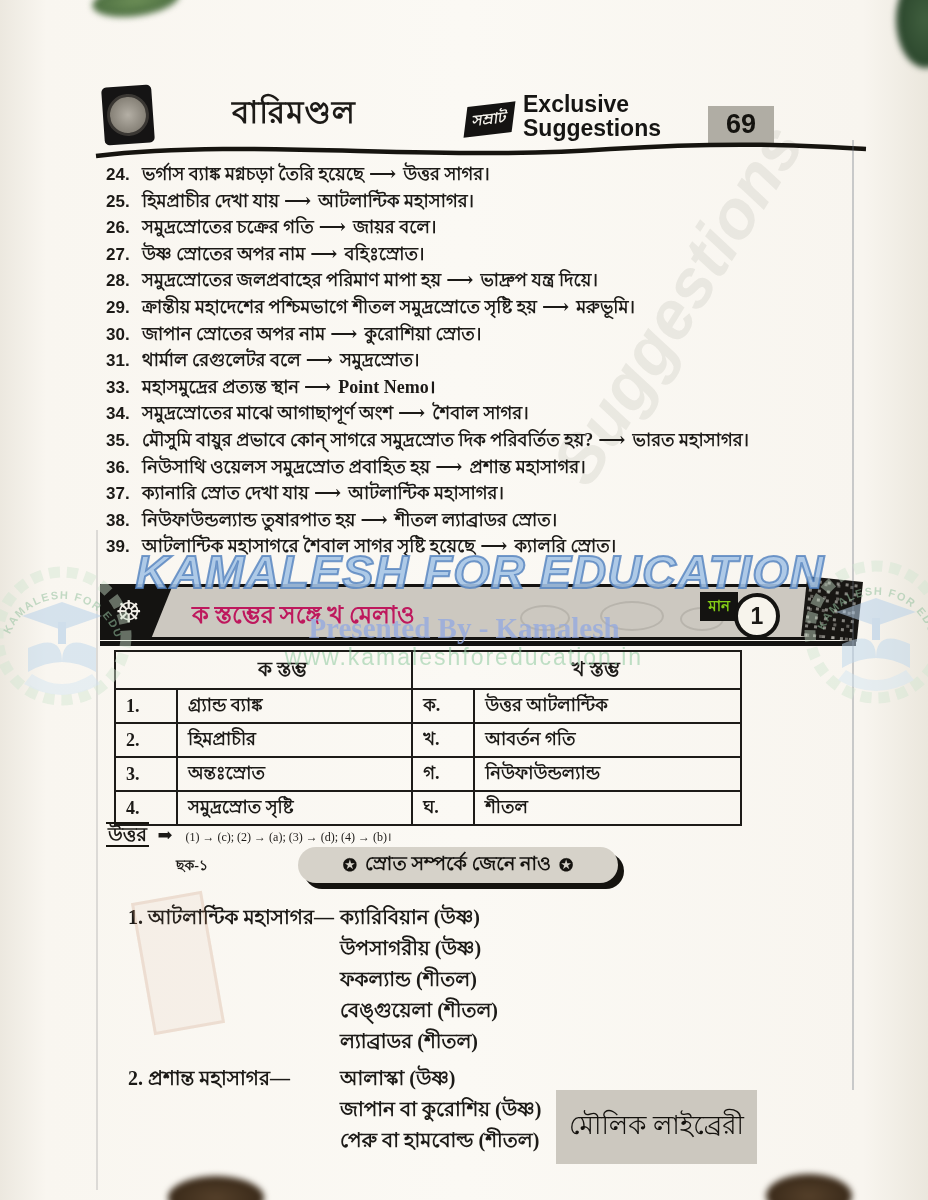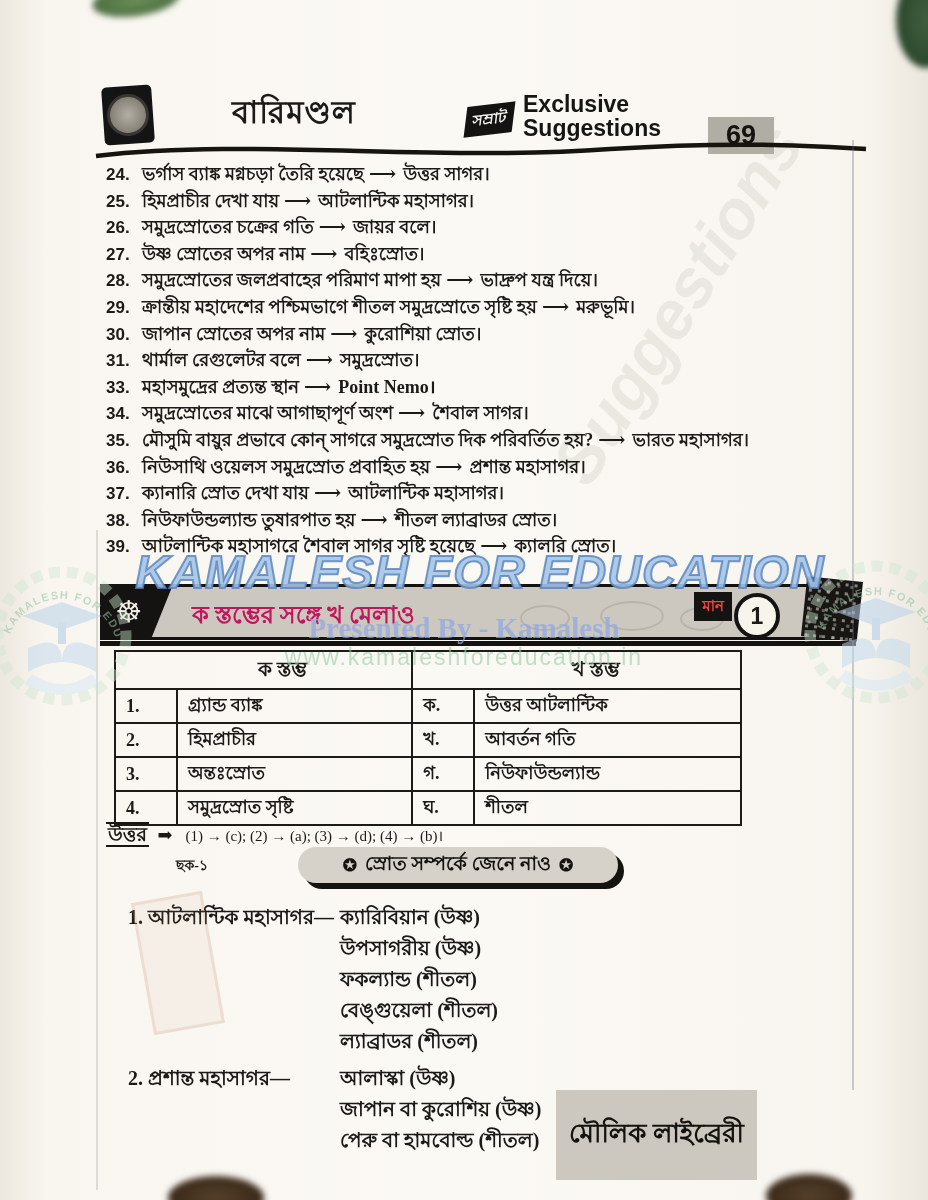--- a/index.html
+++ b/index.html
@@ -20,21 +20,21 @@
 
   
   .logo-box{left:103px;top:86px;width:50px;height:58px;background:#151414;border-radius:5px;transform:rotate(-4deg);
             display:flex;align-items:center;justify-content:center;}
   .logo-box .globe{width:36px;height:36px;border-radius:50%;background:radial-gradient(#b4afa5,#726d63);border:3px solid #3a3733;}
   .page-title{left:232px;top:88px;font-size:31px;font-weight:800;letter-spacing:1px;}
   .brand-badge{left:466px;top:104px;background:#141312;color:#f4f2ec;font-size:15px;font-weight:700;
                padding:3px 7px;transform:skew(-14deg) rotate(-7deg);font-family:"Liberation Sans",sans-serif;}
   .brand-text{left:523px;top:92px;font-family:Liberation Sans, sans-serif;font-weight:800;font-size:23px;line-height:24px;color:#161513;}
   .page-num{left:708px;top:106px;width:66px;height:37px;background:#b0ada4;display:flex;align-items:center;justify-content:center;
-            font-family:"Liberation Sans",sans-serif;font-weight:800;font-size:27px;color:#14130f;margin-top:11px;}
+            font-family:"Liberation Sans",sans-serif;font-weight:800;font-size:27px;color:#14130f;}
   .swoosh{left:0;top:136px;}
 
   
   .qa-list{left:106px;top:161px;width:760px;}
   .qa-row{white-space:nowrap;line-height:25.6px;font-size:18px;font-weight:700;}
   .qa-num{display:inline-block;min-width:36px;font-weight:800;font-family:"Liberation Sans",sans-serif;font-size:17px;}
   .qa-arrow{margin:0 7px 0 5px;font-weight:700;font-size:19px;}
   .qa-a{font-weight:700;}
 
   
@@ -51,53 +51,53 @@
           letter-spacing:2px;color:rgba(150,205,165,.6);z-index:6;}
 
   
   .band{left:100px;top:584px;width:756px;height:50px;background:#ccc8c0;border-top:3px solid #141311;border-bottom:3px solid #141311;}
   .band-underline{left:100px;top:641px;width:756px;height:5px;background:#141311;}
   .band-curl{position:absolute;border:2px solid rgba(40,38,34,.12);border-radius:50%;}
   .band-gear-wrap{position:absolute;left:0;top:0;width:72px;height:50px;background:#141311;
                   clip-path:polygon(0 0,100% 0,72% 100%,0 100%);display:flex;align-items:center;justify-content:center;}
   .band-gear{color:#f2efe8;font-size:30px;line-height:1;margin-right:14px;}
   .band-title{position:absolute;left:92px;top:9px;font-size:24px;font-weight:800;color:#be185d;}
-  .marks-box{position:absolute;right:124px;top:5px;background:#141311;color:#ef4444;font-size:15px;font-weight:700;padding:2px 8px;}
+  .marks-box{position:absolute;right:118px;top:5px;background:#141311;color:#84cc16;font-size:15px;font-weight:700;padding:2px 8px;}
   .marks-circle{position:absolute;right:76px;top:6px;width:38px;height:38px;border-radius:50%;background:#f7f4ec;
                 border:4px solid #141311;display:flex;align-items:center;justify-content:center;
                 font-family:"Liberation Sans",sans-serif;font-size:23px;font-weight:800;z-index:2;}
   .band-stamp{position:absolute;right:-4px;top:-8px;width:56px;height:60px;background:#181613;transform:rotate(6deg);
               background-image:radial-gradient(rgba(240,238,230,.5) 1.5px,transparent 1.6px),radial-gradient(rgba(240,238,230,.35) 1.5px,transparent 1.6px);
               background-size:9px 9px,13px 13px;}
 
   
   table.match{position:absolute;left:114px;top:650px;width:628px;border-collapse:collapse;z-index:4;}
   table.match th,table.match td{border:2px solid #1d1b18;padding:0 10px;font-size:18px;font-weight:700;}
   table.match th{height:36px;font-size:20px;font-weight:800;text-align:center;padding-left:48px;}
   table.match td{height:32px;}
   td.cell-num{width:40px;text-align:left;padding-left:12px;font-family:"Liberation Serif",serif;}
 
   
   .answer-row{left:106px;top:820px;font-size:19px;white-space:nowrap;z-index:4;}
   .answer-label{font-weight:800;border-top:2px solid #17150f;border-bottom:2px solid #17150f;padding:0 2px;}
   .answer-arrow{margin:0 8px 0 4px;font-size:18px;}
-  .answer-text{font-size:15px;text-align:center;}
+  .answer-text{font-size:12px;text-align:center;}
   .chhok-label{left:128px;top:854px;font-size:14px;font-weight:800;margin-left:48px;}
   .pill{left:298px;top:847px;width:320px;height:36px;background:#d6d2c9;border-radius:18px;
         box-shadow:6px 6px 0 #15130f;display:flex;align-items:center;justify-content:center;
         font-size:19px;font-weight:800;color:#15130f;z-index:4;}
   .pill .star{margin:0 8px;font-size:17px;}
 
   
   .groups{left:128px;top:896px;width:620px;}
   .group{display:flex;margin-top:6px;}
   .group-head{width:212px;font-size:20px;font-weight:800;line-height:31px;white-space:nowrap;}
   .group-items{font-size:20px;font-weight:700;line-height:31px;}
 
-  .lib-stamp{left:556px;top:1090px;background:#ccc8bf;padding:23px 13px;font-size:26px;font-weight:700;color:#14120e;z-index:4;}
+  .lib-stamp{left:556px;top:1090px;background:#ccc8bf;padding:15px 13px;font-size:26px;font-weight:400;color:#14120e;z-index:4;}
 
   
   .ghost-stamp{left:142px;top:896px;width:66px;height:128px;border:3px solid rgba(190,130,95,.16);
                background:rgba(205,155,115,.08);transform:rotate(-10deg);}
 
   
   .side-logo{position:absolute;opacity:.55;z-index:5;}
   .side-logo.left{left:-18px;top:544px;}
   .side-logo.right{left:796px;top:536px;}
 </style>

